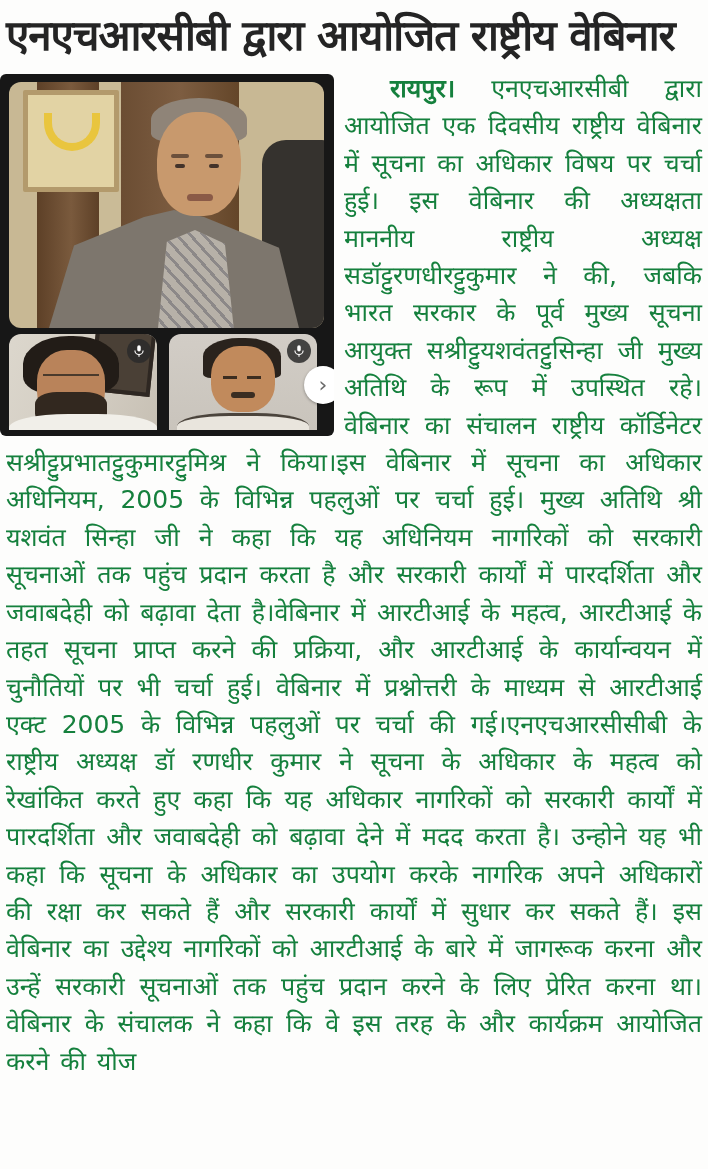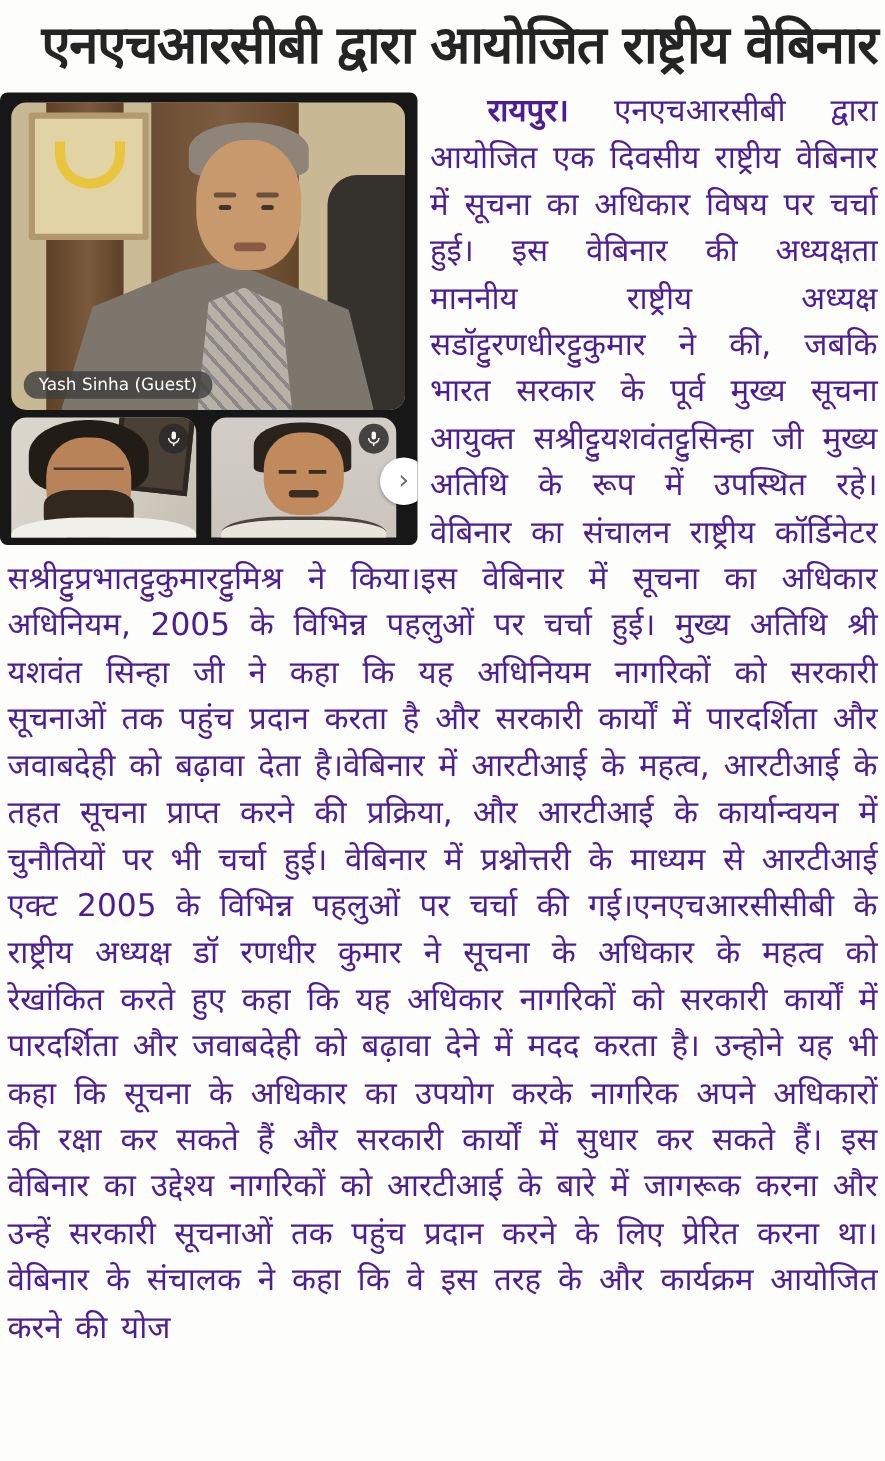--- a/index.html
+++ b/index.html
@@ -7,36 +7,36 @@
     position:relative;
     width:708px;height:1169px;
     margin:0;
     background:#fdfdfc;
     overflow:hidden;
     font-family:"DejaVu Sans", sans-serif;
   }
   
   .headline{
     margin:8px 6px 6px 6px;
-    text-align:right;
+    text-align:left;
     color:#242424;
     font-weight:bold;
     font-size:42px;
     line-height:56px;
     letter-spacing:-1px;
   }
   
   .article{padding:0 6px;}
   .article-text{
     margin:0;
     text-align:justify;
     text-indent:46px;
     font-size:25px;
     line-height:37.4px;
-    color:#4c1d95;
+    color:#15803d;
     word-spacing:3px;
   }
   .dateline{font-weight:bold;}
   
   .photo{
     float:left;
     width:334px;height:362px;
     margin:4px 10px 4px -6px;
     position:relative;
     background:#171717;
@@ -134,21 +134,20 @@
         <div class="spk-suit"></div>
         <div class="spk-sweater"></div>
         <div class="spk-hair"></div>
         <div class="spk-face">
           <div class="spk-brow l"></div>
           <div class="spk-brow r"></div>
           <div class="spk-eye l"></div>
           <div class="spk-eye r"></div>
           <div class="spk-mouth"></div>
         </div>
-        <span class="name-pill">Yash Sinha (Guest)</span>
       </div>
 
       <div class="thumb-row">
         <div class="thumb left">
           <div class="t-frame"></div>
           <div class="p1-hair"></div>
           <div class="p1-face"></div>
           <div class="p1-glasses"></div>
           <div class="p1-beard"></div>
           <div class="p1-shirt"></div>

